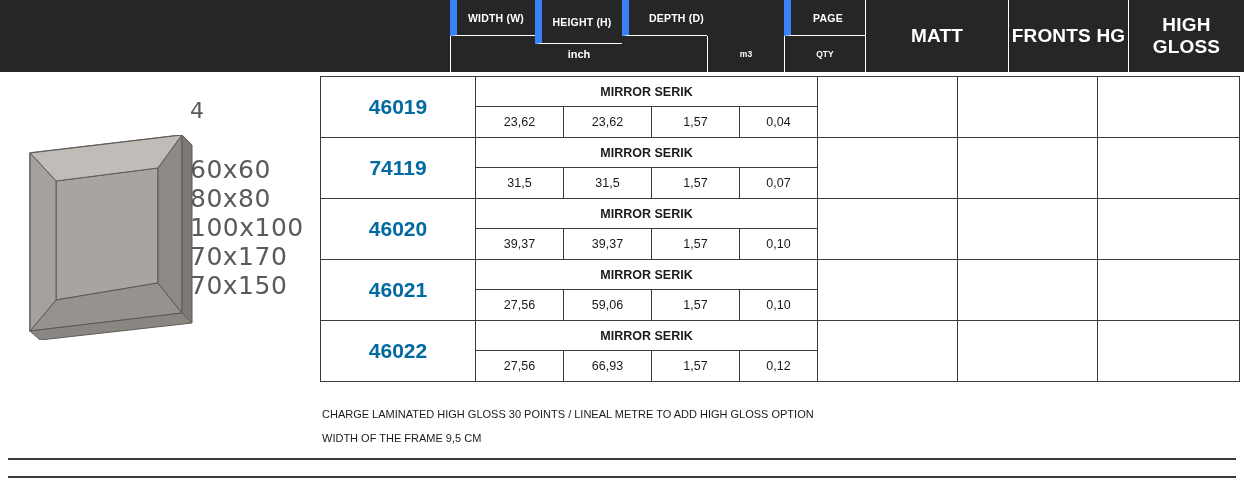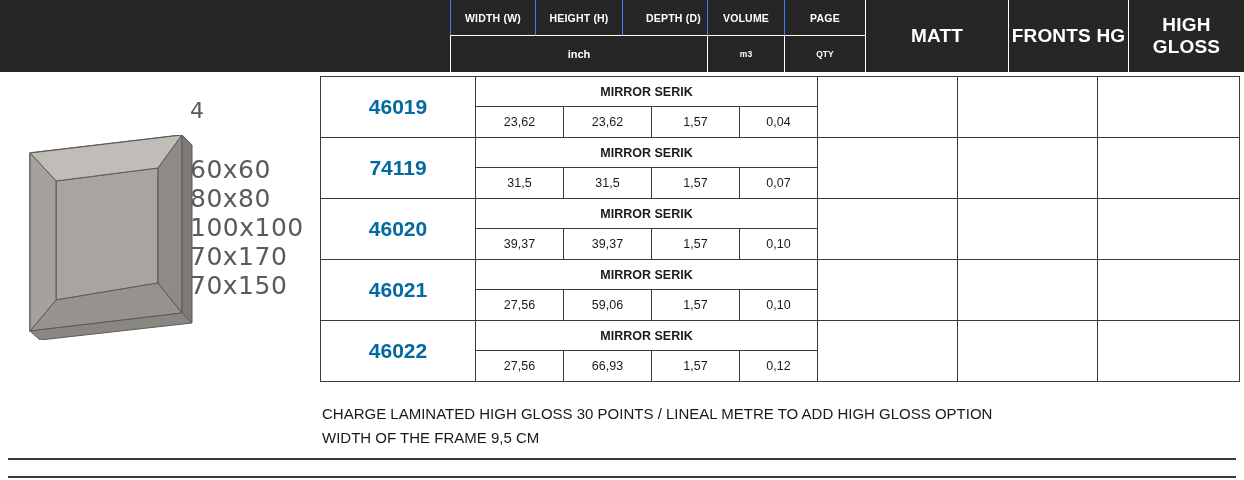--- a/index.html
+++ b/index.html
@@ -29,21 +29,21 @@
     position: absolute;
     box-sizing: border-box;
     color: #ffffff;
     display: flex;
     align-items: center;
     justify-content: center;
     text-align: center;
     font-weight: bold;
   }
   .hdr-sub {
-    border-left: 1px solid #3b82f6;
+    border-left: 7px solid #3b82f6;
     border-bottom: 1px solid #ffffff;
   }
   .hdr-sub2 {
     border-left: 1px solid #ffffff;
   }
   .hdr-big {
     border-left: 1px solid #ffffff;
     font-size: 19px;
     letter-spacing: 0.2px;
   }
@@ -123,21 +123,21 @@
   .v-col { width: 78px; }
   .blank-col-matt { width: 140px; }
   .blank-col-fronts { width: 140px; }
   .blank-col-hg { width: 142px; }
 
   
   .notes {
     position: absolute;
     left: 322px;
     top: 402px;
-    font-size: 15px;
+    font-size: 11px;
     line-height: 24px;
     color: #1a1a1a;
     font-family: "Liberation Sans", sans-serif;
   }
 
   
   .rule {
     position: absolute;
     left: 8px;
     width: 1228px;
@@ -145,23 +145,22 @@
   }
   .rule-a { top: 458px; height: 2px; }
   .rule-b { top: 476px; height: 2px; }
 </style>
 </head>
 <body>
 
 <div class="header-band">
 
   <div class="hdr-cell hdr-sub hdr-label" style="left:450px; top:0; width:85px; height:36px;">WIDTH (W)</div>
-  <div class="hdr-cell hdr-sub hdr-label" style="left:535px; top:0; width:87px; height:36px;">HEIGHT (H)</div>
+  <div class="hdr-cell hdr-sub hdr-label" style="left:535px; top:0; width:87px; height:44px;">HEIGHT (H)</div>
   <div class="hdr-cell hdr-sub hdr-label" style="left:622px; top:0; width:85px; height:36px;padding-left:17px;">DEPTH (D)</div>
-  <div class="hdr-cell hdr-sub hdr-label" style="left:707px; top:0; width:77px; height:36px;">VOLUME</div>
   <div class="hdr-cell hdr-sub hdr-label" style="left:784px; top:0; width:81px; height:36px;">PAGE</div>
 
   <div class="hdr-cell hdr-sub2 hdr-unit" style="left:450px; top:36px; width:257px; height:36px;">inch</div>
   <div class="hdr-cell hdr-sub2 hdr-unit-small" style="left:707px; top:36px; width:77px; height:36px;">m3</div>
   <div class="hdr-cell hdr-sub2 hdr-unit-small" style="left:784px; top:36px; width:81px; height:36px;">QTY</div>
 
   <div class="hdr-cell hdr-big" style="left:865px; top:0; width:143px; height:72px;">MATT</div>
   <div class="hdr-cell hdr-big" style="left:1008px; top:0; width:120px; height:72px;">FRONTS HG</div>
   <div class="hdr-cell hdr-big" style="left:1128px; top:0; width:116px; height:72px;text-align:center;">HIGH GLOSS</div>
 </div>

